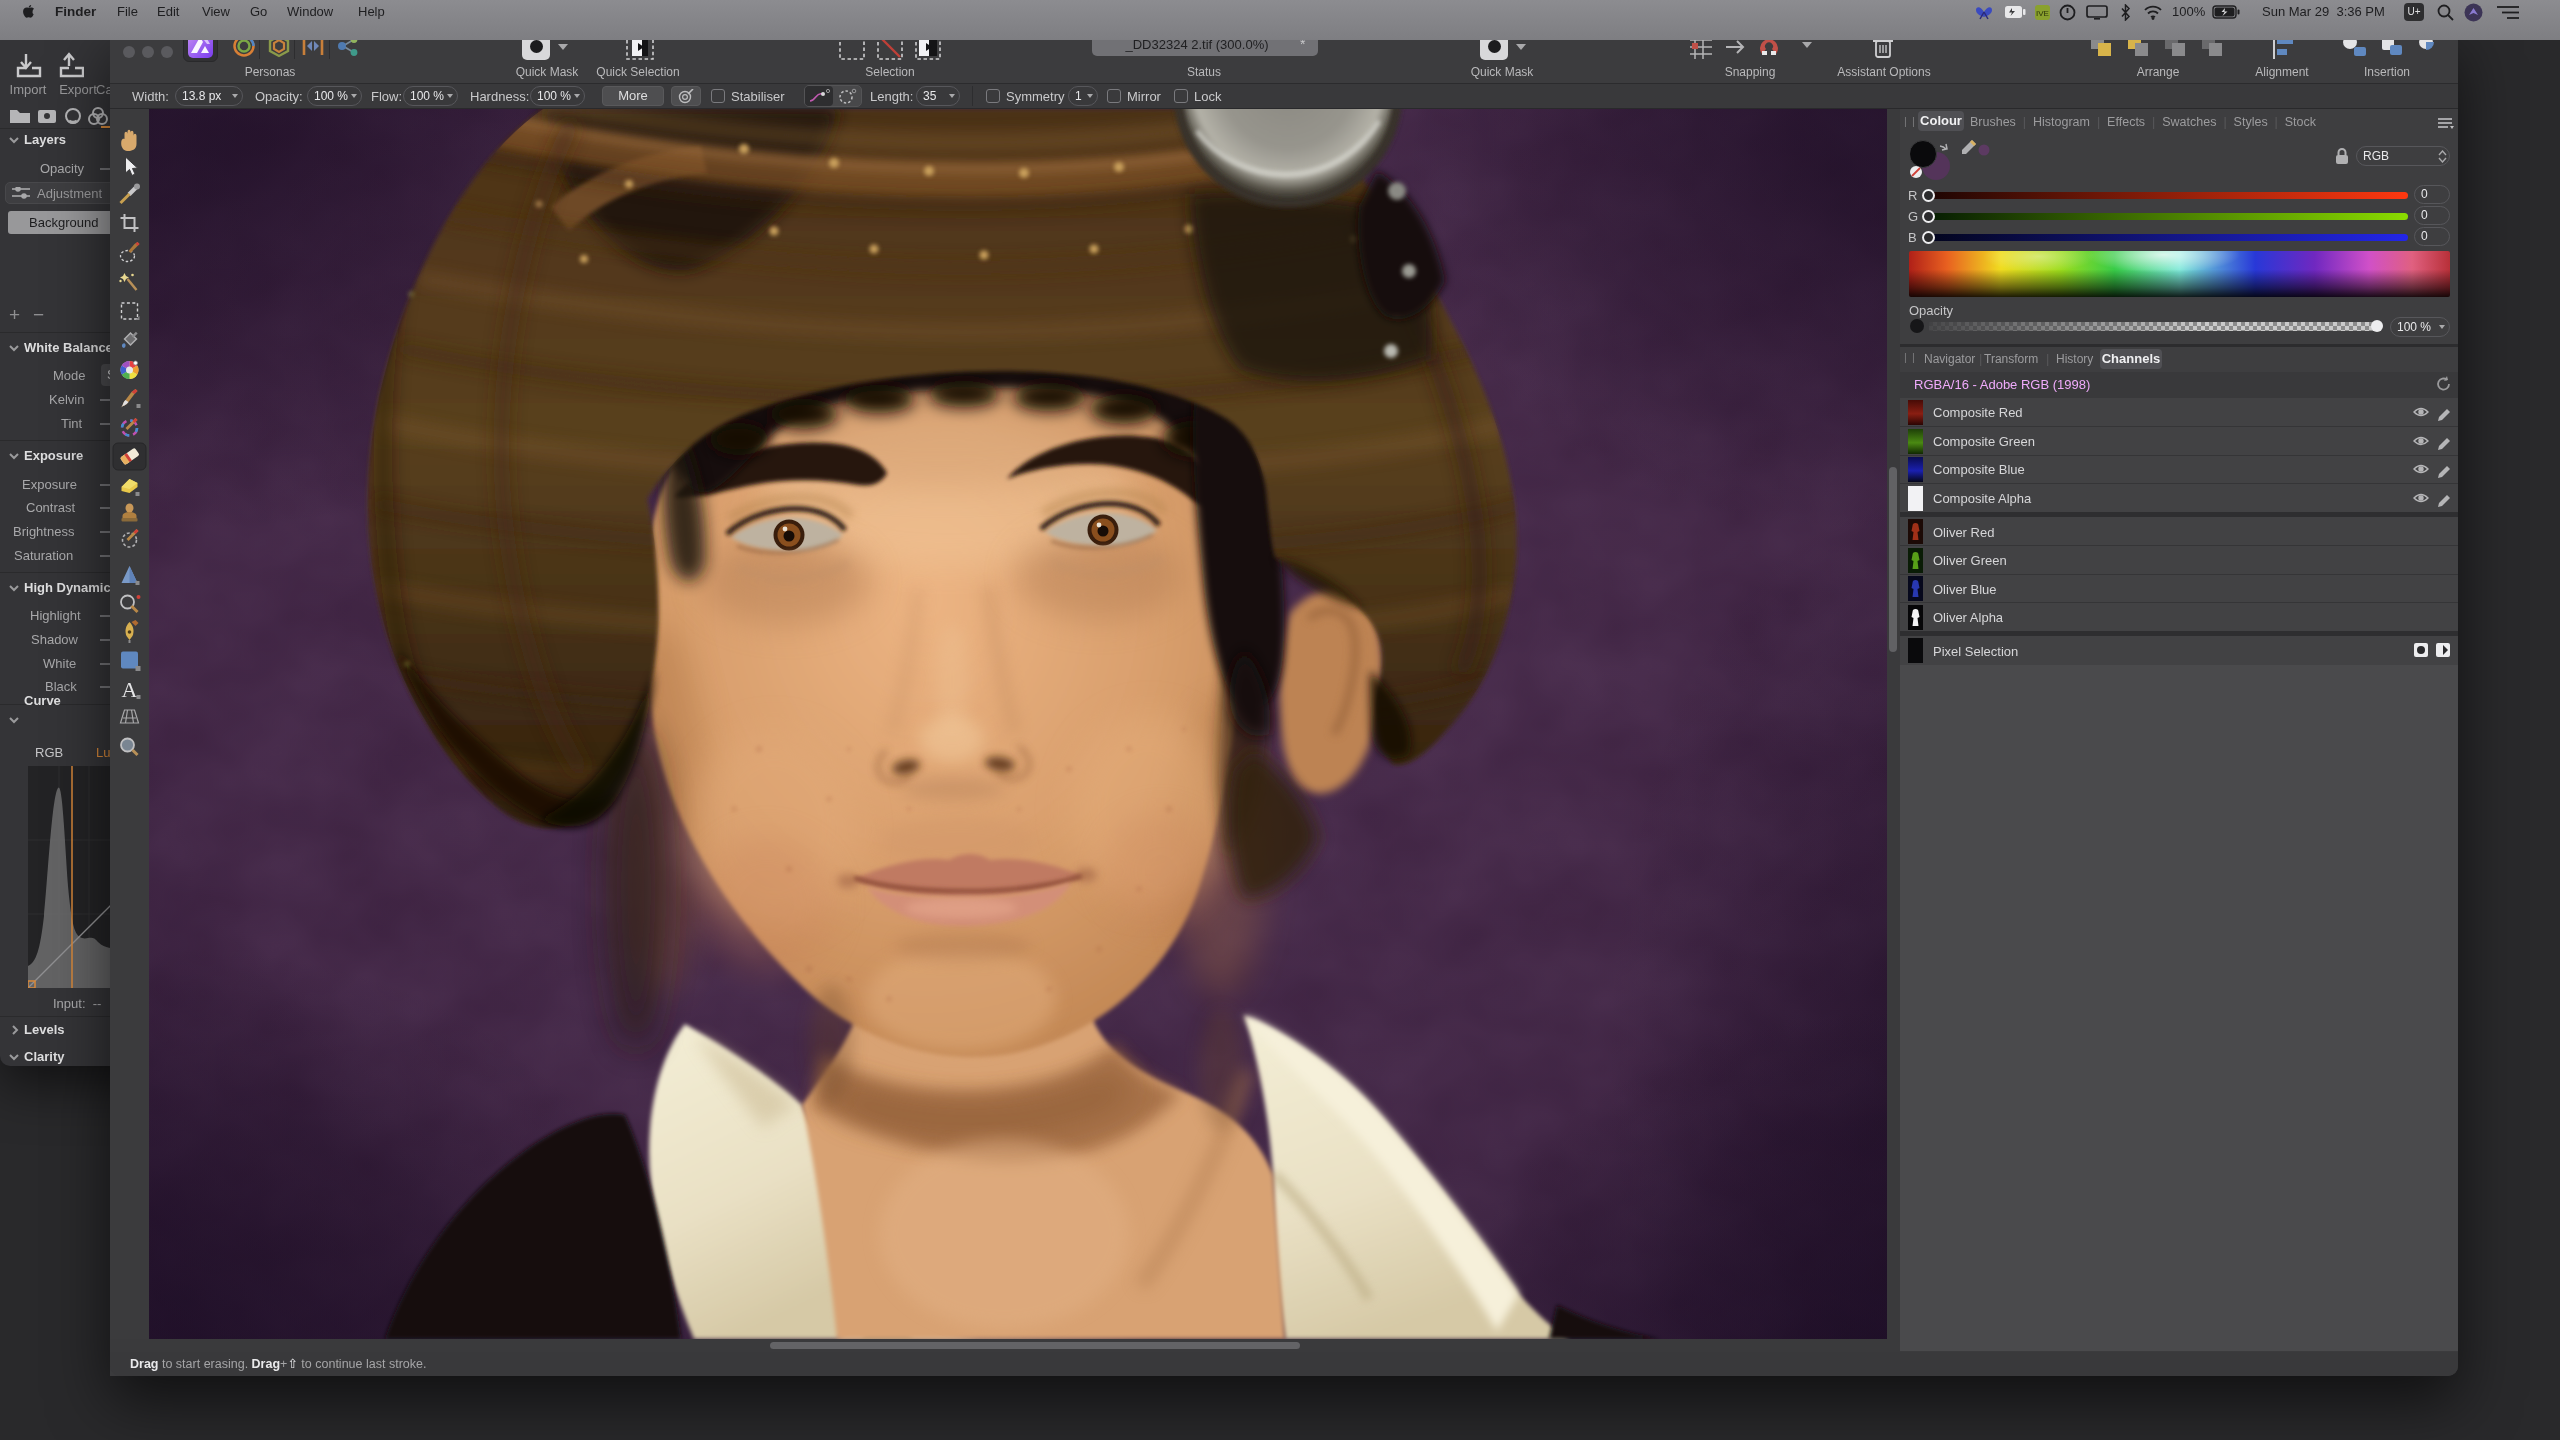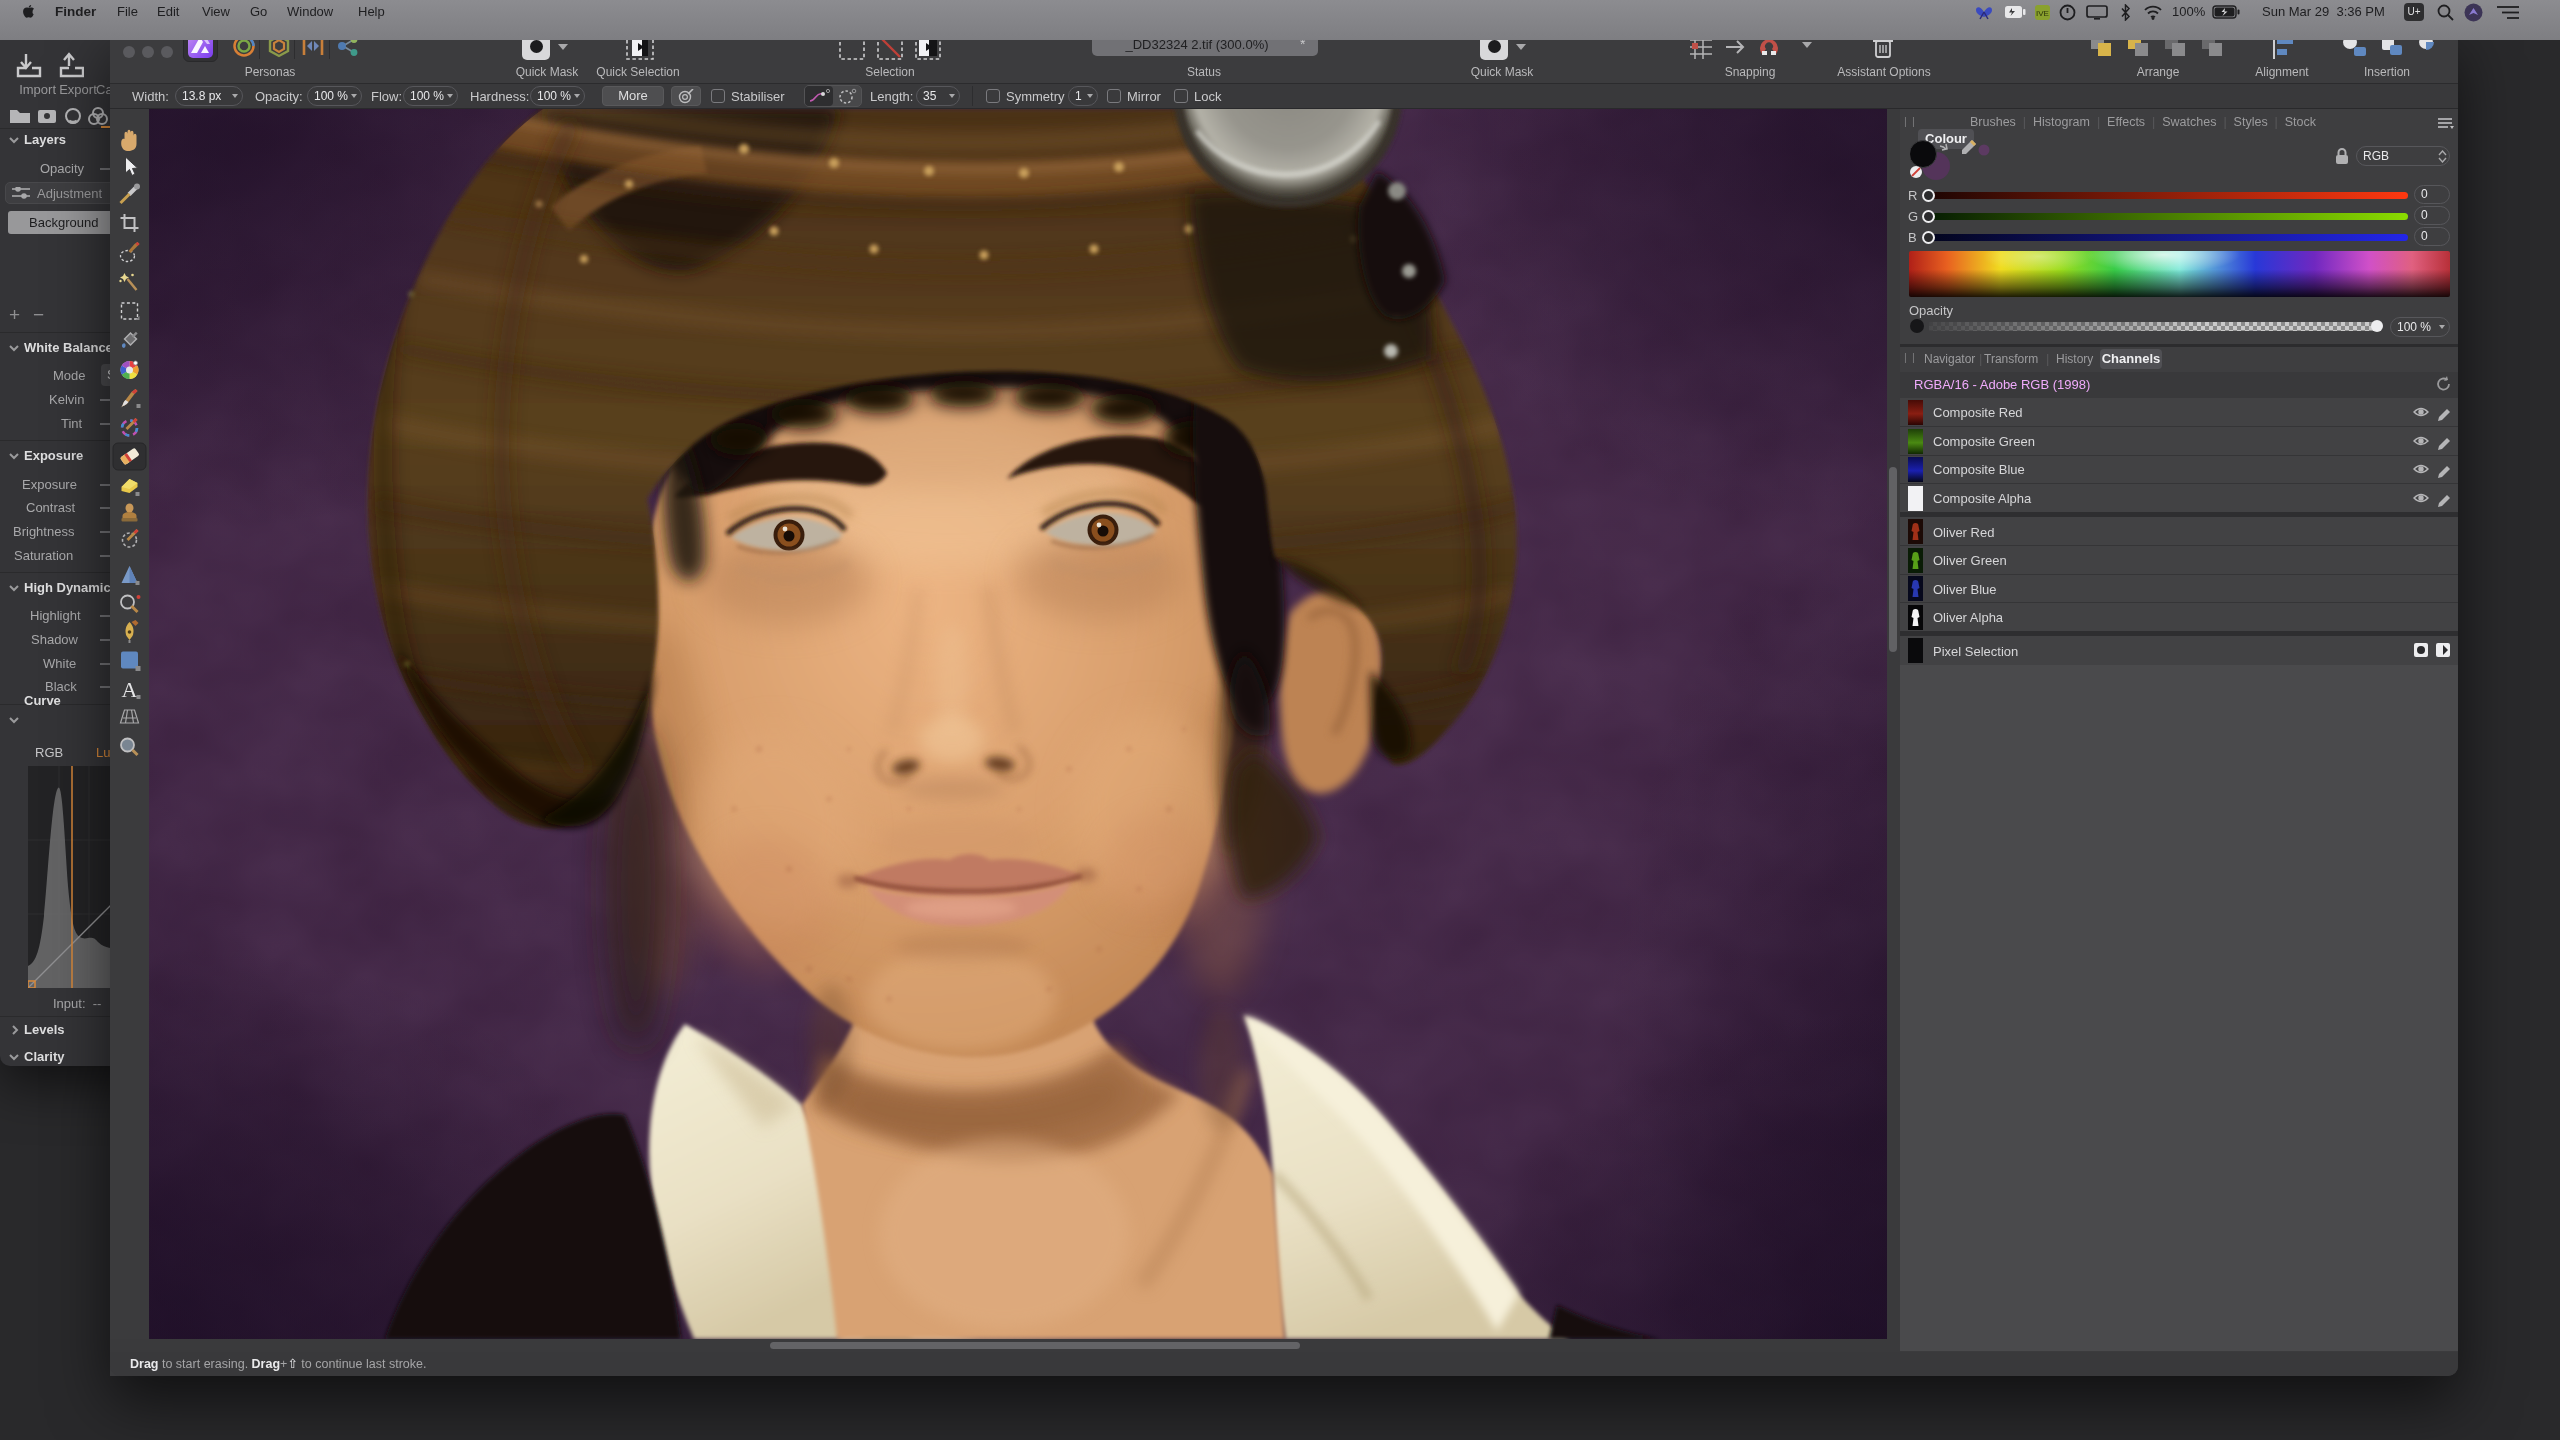--- a/index.html
+++ b/index.html
@@ -27,21 +27,21 @@
   <div class="ab" style="left:45px;top:4px;width:11px;height:11px;border-radius:50%;background:#59595d"></div>
 
   <svg class="ab" style="left:14px;top:27px" width="70" height="28" viewBox="0 0 70 28">
     <g stroke="#c9c9cb" stroke-width="2.4" fill="none">
       <path d="M12 16 h-8 v8 h22 v-8 h-8"></path>
         <path d="M12 2 v12 M7 10 l5 6 5-6"></path>
       <path d="M55 16 h-8 v8 h22 v-8 h-8"></path>
         <path d="M55 14 v-12 M50 8 l5-6 5 6"></path>
     </g>
   </svg>
-  <div class="ab" style="left:0px;top:57px;width:56px;text-align:right;font-size:13px;color:#99999b">Import</div>
+  <div class="ab" style="left:0px;top:57px;width:56px;text-align:center;font-size:13px;color:#99999b">Import</div>
   <div class="ab" style="left:48px;top:57px;width:60px;text-align:center;font-size:13px;color:#99999b">Export</div>
   <div class="ab" style="left:96px;top:57px;font-size:13px;color:#99999b">Ca</div>
 
   <svg class="ab" style="left:8px;top:79px" width="104" height="22" viewBox="0 0 104 22">
     <g fill="none" stroke="#b5b5b7" stroke-width="2">
       <path d="M2 6 h7 l3 3 h10 v10 h-20 z" fill="#b5b5b7" stroke="none"></path>
       <rect x="30" y="6" width="18" height="13" rx="2" fill="#b5b5b7" stroke="none"></rect>
         <circle cx="39" cy="12" r="4" fill="#343437"></circle>
       <circle cx="65" cy="12" r="7"></circle>
         <path d="M61 17 a7 7 0 0 0 8 0" stroke-width="3"></path>
@@ -777,21 +777,21 @@
 
   <div class="ab" style="left:0px;top:1311px;width:1790px;height:13px;background:#3a3a3c"></div>
   <div class="ab" style="left:660px;top:1314px;width:530px;height:7px;background:#636366;border-radius:4px"></div>
 
   <div class="ab" style="left:0;top:1324px;width:2348px;height:24px;background:#39393b;border-radius:0 0 10px 10px"></div>
   <div class="ab" style="left:20px;top:1328px;font-size:12.5px;color:#a5a5a7"><b style="color:#e9e9eb">Drag</b> to start erasing. <b style="color:#e9e9eb">Drag</b>+<span style="color:#e9e9eb">⇧</span> to continue last stroke.</div>
 
   <div class="ab" id="rightpanel" style="left:1790px;top:81px;width:558px;height:1242px;background:#3e3e40;font-size:13px">
     
     <div class="ab" style="left:4px;top:6px;color:#7a7a7c;font-size:11px;letter-spacing:1px">| |</div>
-    <div class="seltab" style="left:18px;top:20px;width:56px;height:20px">Colour</div>
+    <div class="seltab" style="left:18px;top:2px;width:46px;height:20px">Colour</div>
     <div class="tabtxt" style="left:70px;top:3px;font-size:12.5px">Brushes&nbsp;&nbsp;<span style="color:#58585a">|</span>&nbsp;&nbsp;Histogram&nbsp;&nbsp;<span style="color:#58585a">|</span>&nbsp;&nbsp;Effects&nbsp;&nbsp;<span style="color:#58585a">|</span>&nbsp;&nbsp;Swatches&nbsp;&nbsp;<span style="color:#58585a">|</span>&nbsp;&nbsp;Styles&nbsp;&nbsp;<span style="color:#58585a">|</span>&nbsp;&nbsp;Stock</div>
     <svg class="ab" style="left:538px;top:8px" width="16" height="12" viewBox="0 0 16 12">
         <g stroke="#c0c0c2" stroke-width="1.6">
           <line x1="0" y1="2" x2="14" y2="2"></line>
           <line x1="0" y1="6" x2="14" y2="6"></line>
           <line x1="0" y1="10" x2="10" y2="10"></line>
         </g>
         <path d="M12 9 l4 0 -2 3z" fill="#c0c0c2"></path>
       </svg>
     

